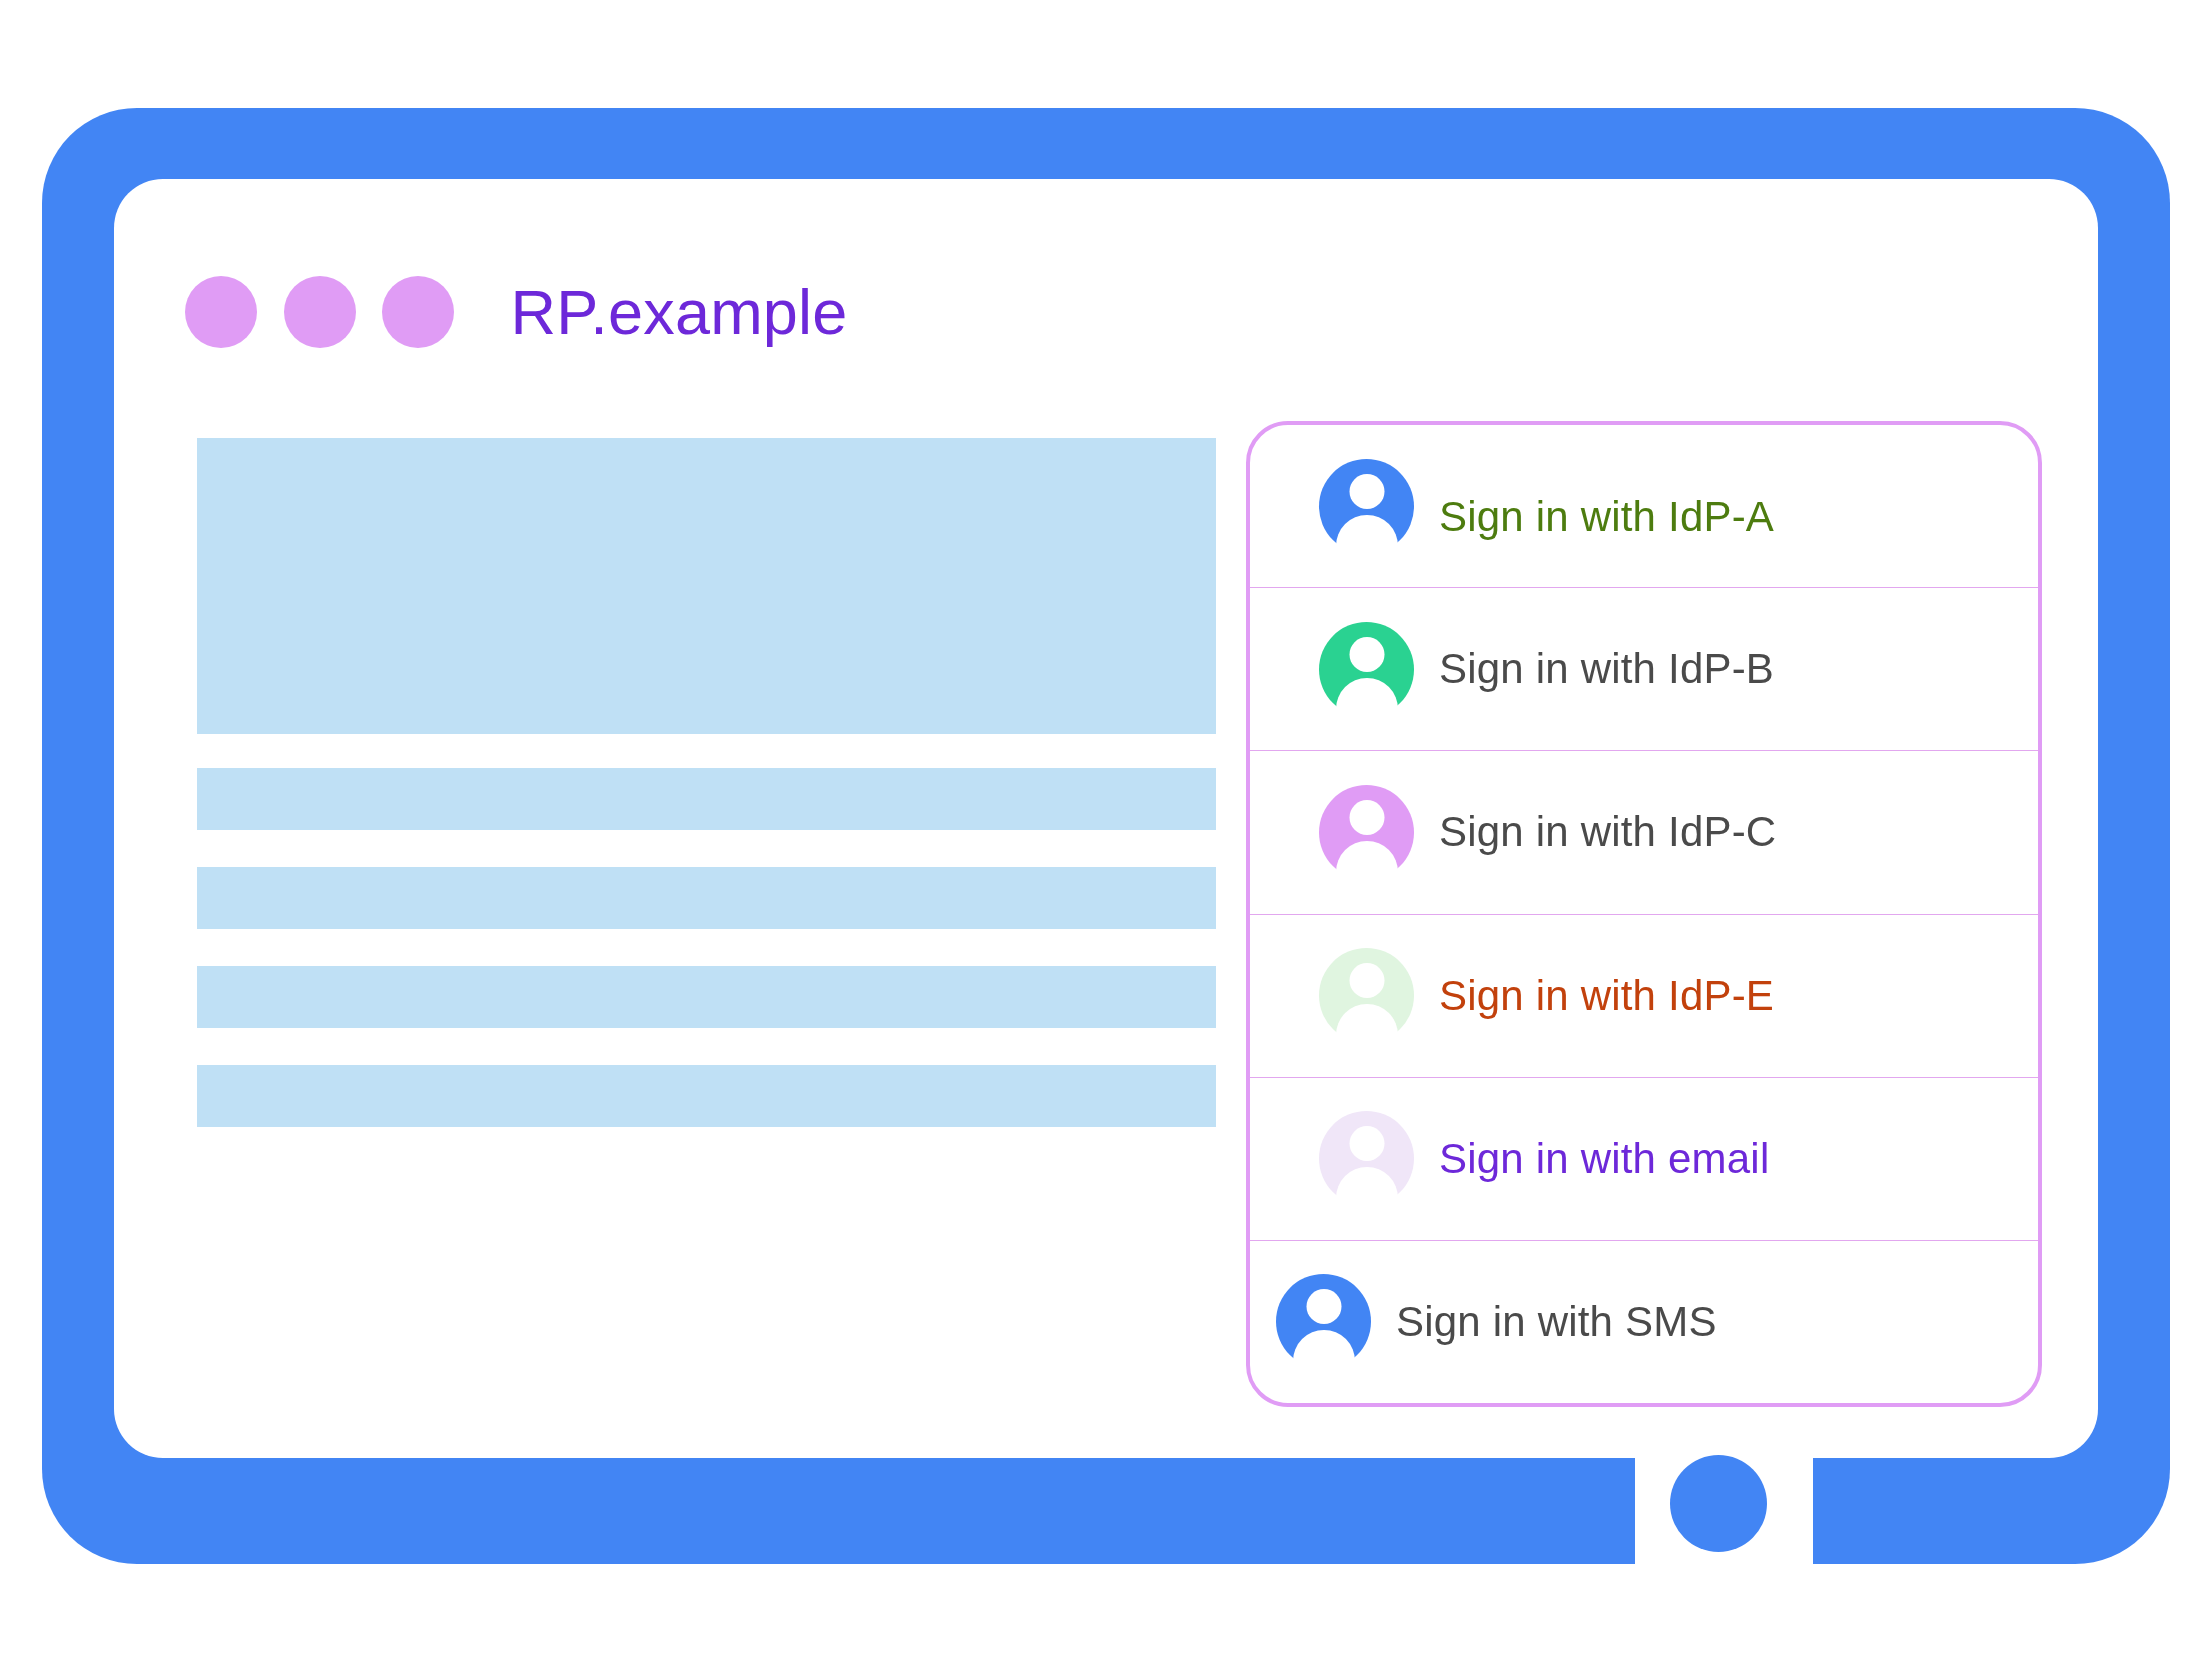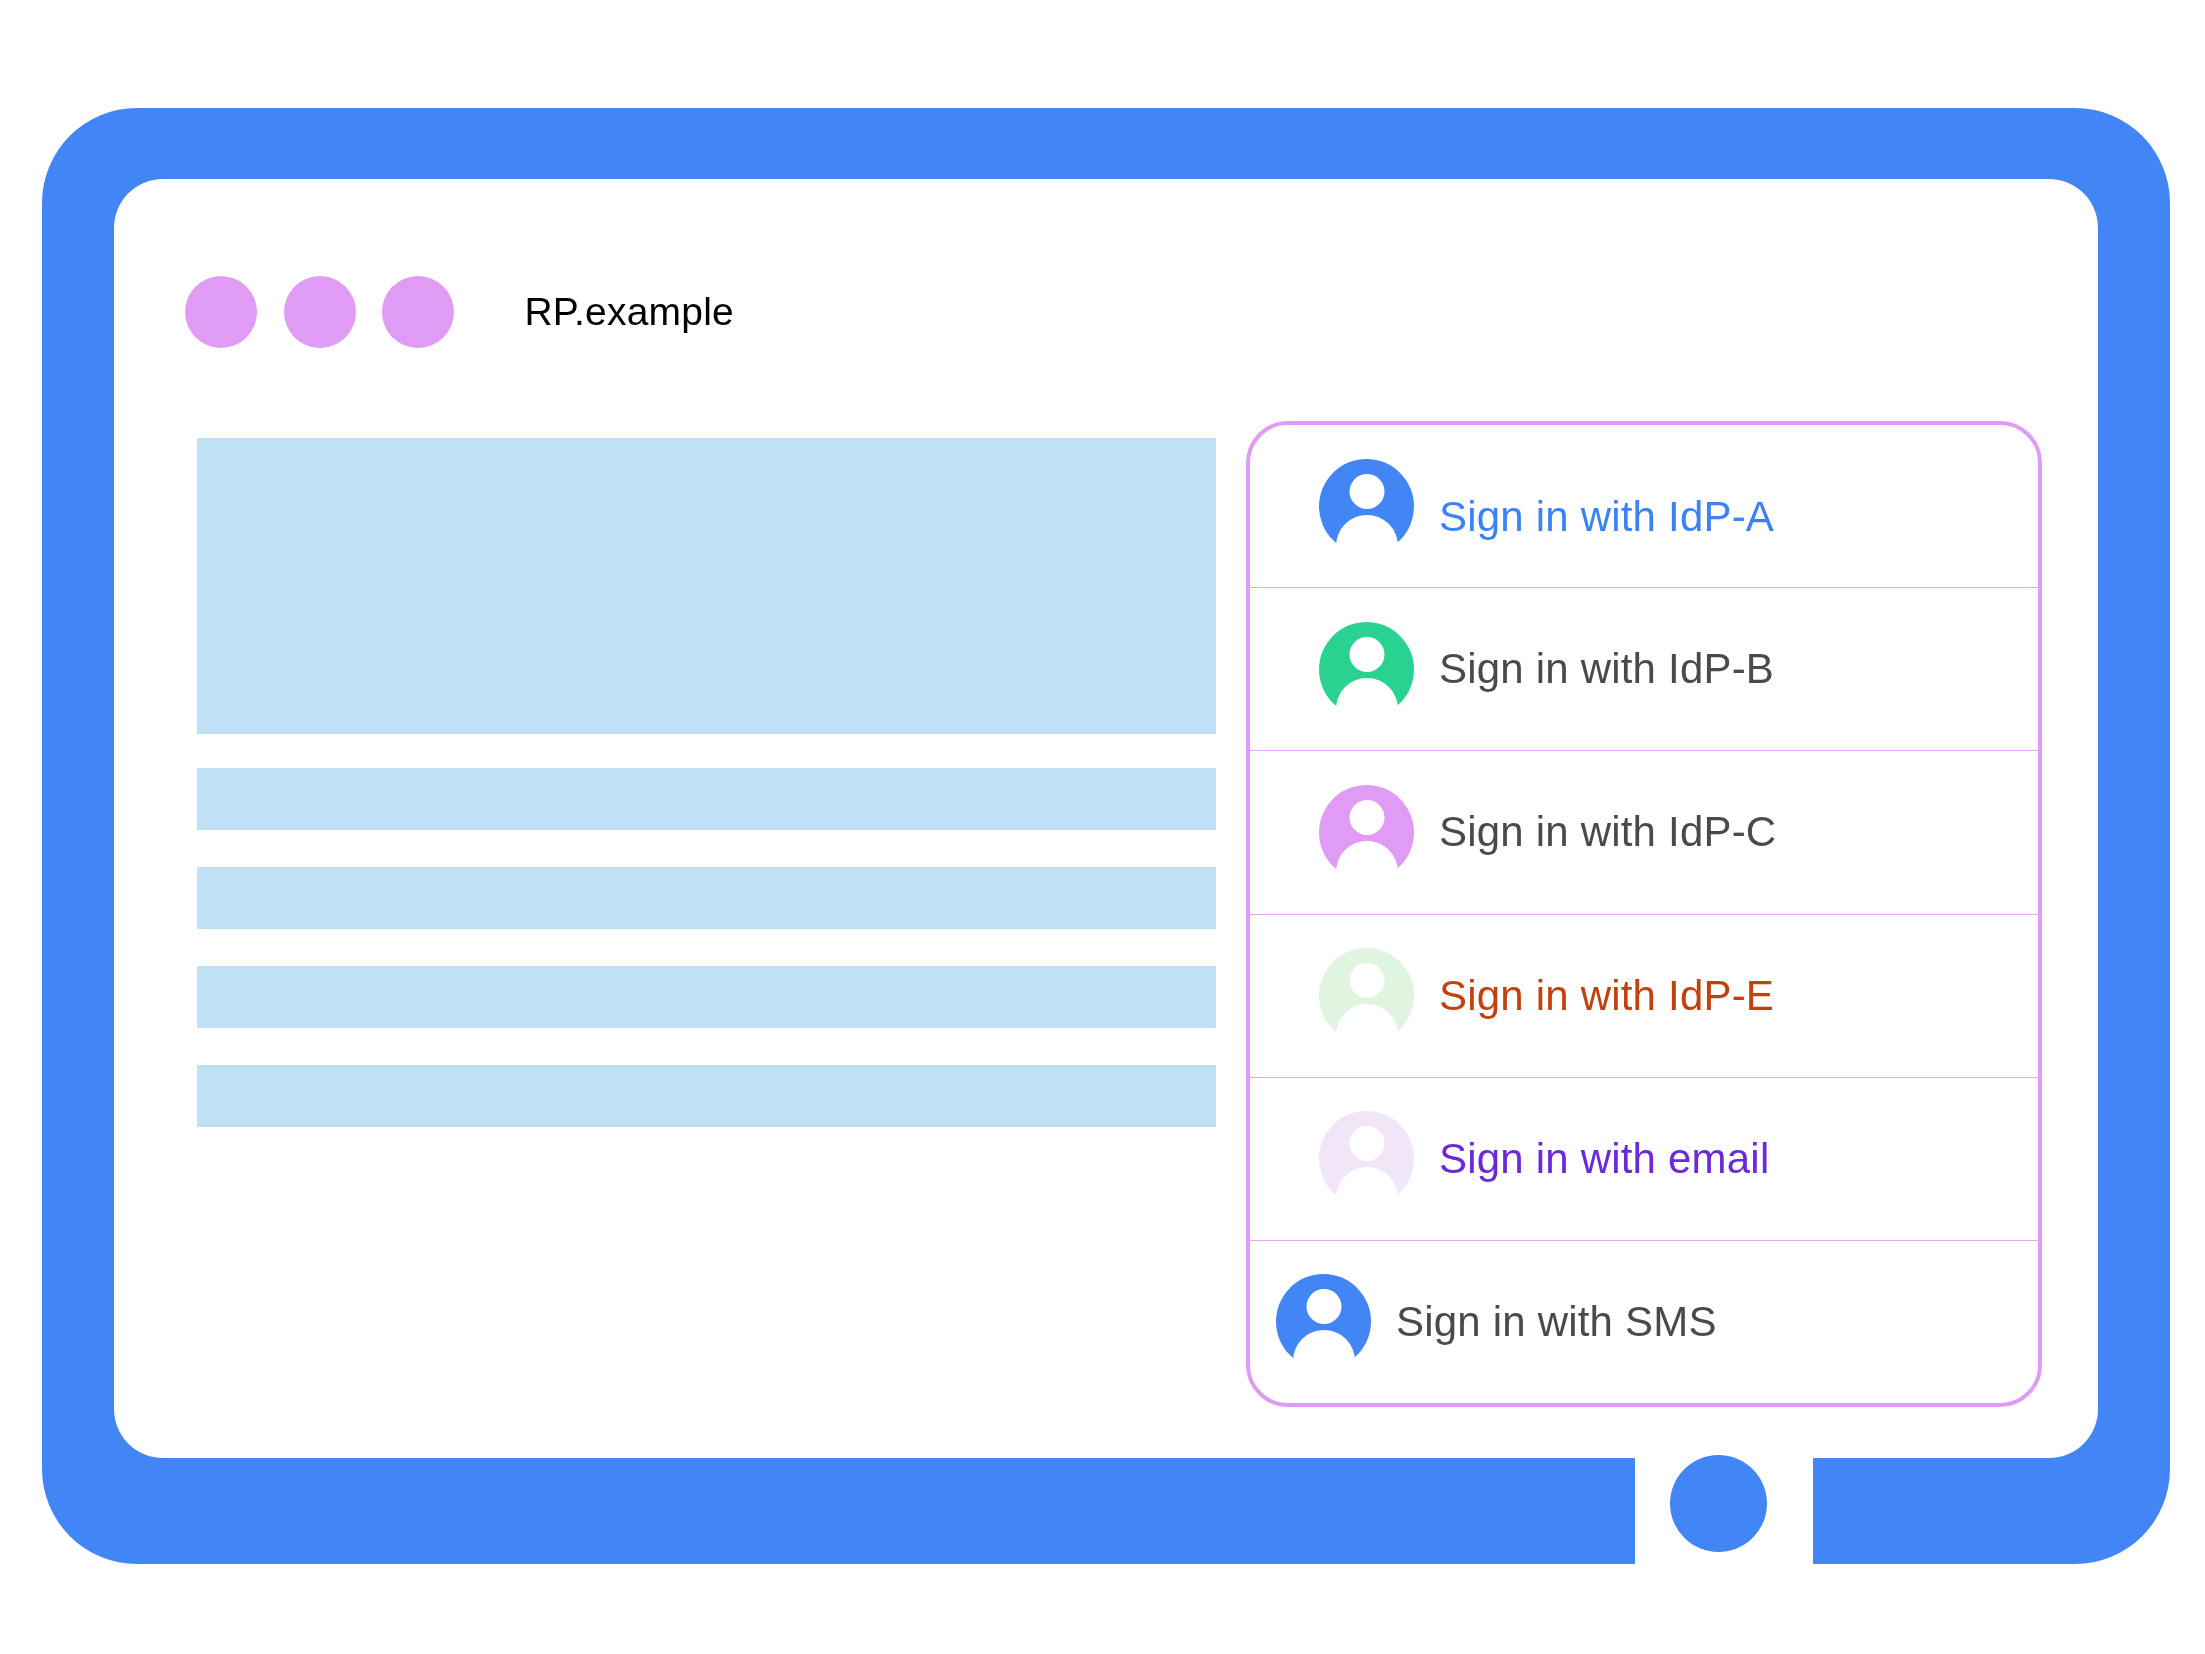--- a/index.html
+++ b/index.html
@@ -70,23 +70,23 @@
     height: 85px;
   }
   .dot {
     width: 72px;
     height: 72px;
     border-radius: 50%;
     background: #e09cf5;
     margin-right: 26.5px;
   }
   .page-title {
-    margin-left: 44px;
-    font-size: 39px;
-    color: #000000;
+    margin-left: 30px;
+    font-size: 63px;
+    color: #6d28d9;
     letter-spacing: 0.2px;
     white-space: nowrap;
   }
 
   
   .content-col {
     position: absolute;
     left: 197px;
     top: 438px;
     width: 1019px;
@@ -190,21 +190,21 @@
   </div>
 
   <div class="picker" style="border-color: rgb(224, 156, 245);">
     <div class="picker-list">
 
       <div class="picker-row" style="border-bottom-color: rgb(226, 167, 239);">
         <div class="avatar" style="background: rgb(66, 133, 244);">
           <div class="head"></div>
           <div class="body"></div>
         </div>
-        <div class="row-label" style="color: #3b82f6; margin-top: 22px;">Sign in with IdP-A</div>
+        <div class="row-label" style="color: #4d7c0f; margin-top: 22px;">Sign in with IdP-A</div>
       </div>
 
       <div class="picker-row" style="border-bottom-color: rgb(226, 167, 239);">
         <div class="avatar" style="background: rgb(42, 210, 145);">
           <div class="head"></div>
           <div class="body"></div>
         </div>
         <div class="row-label" style="color: rgb(74, 74, 74);">Sign in with IdP-B</div>
       </div>
 

